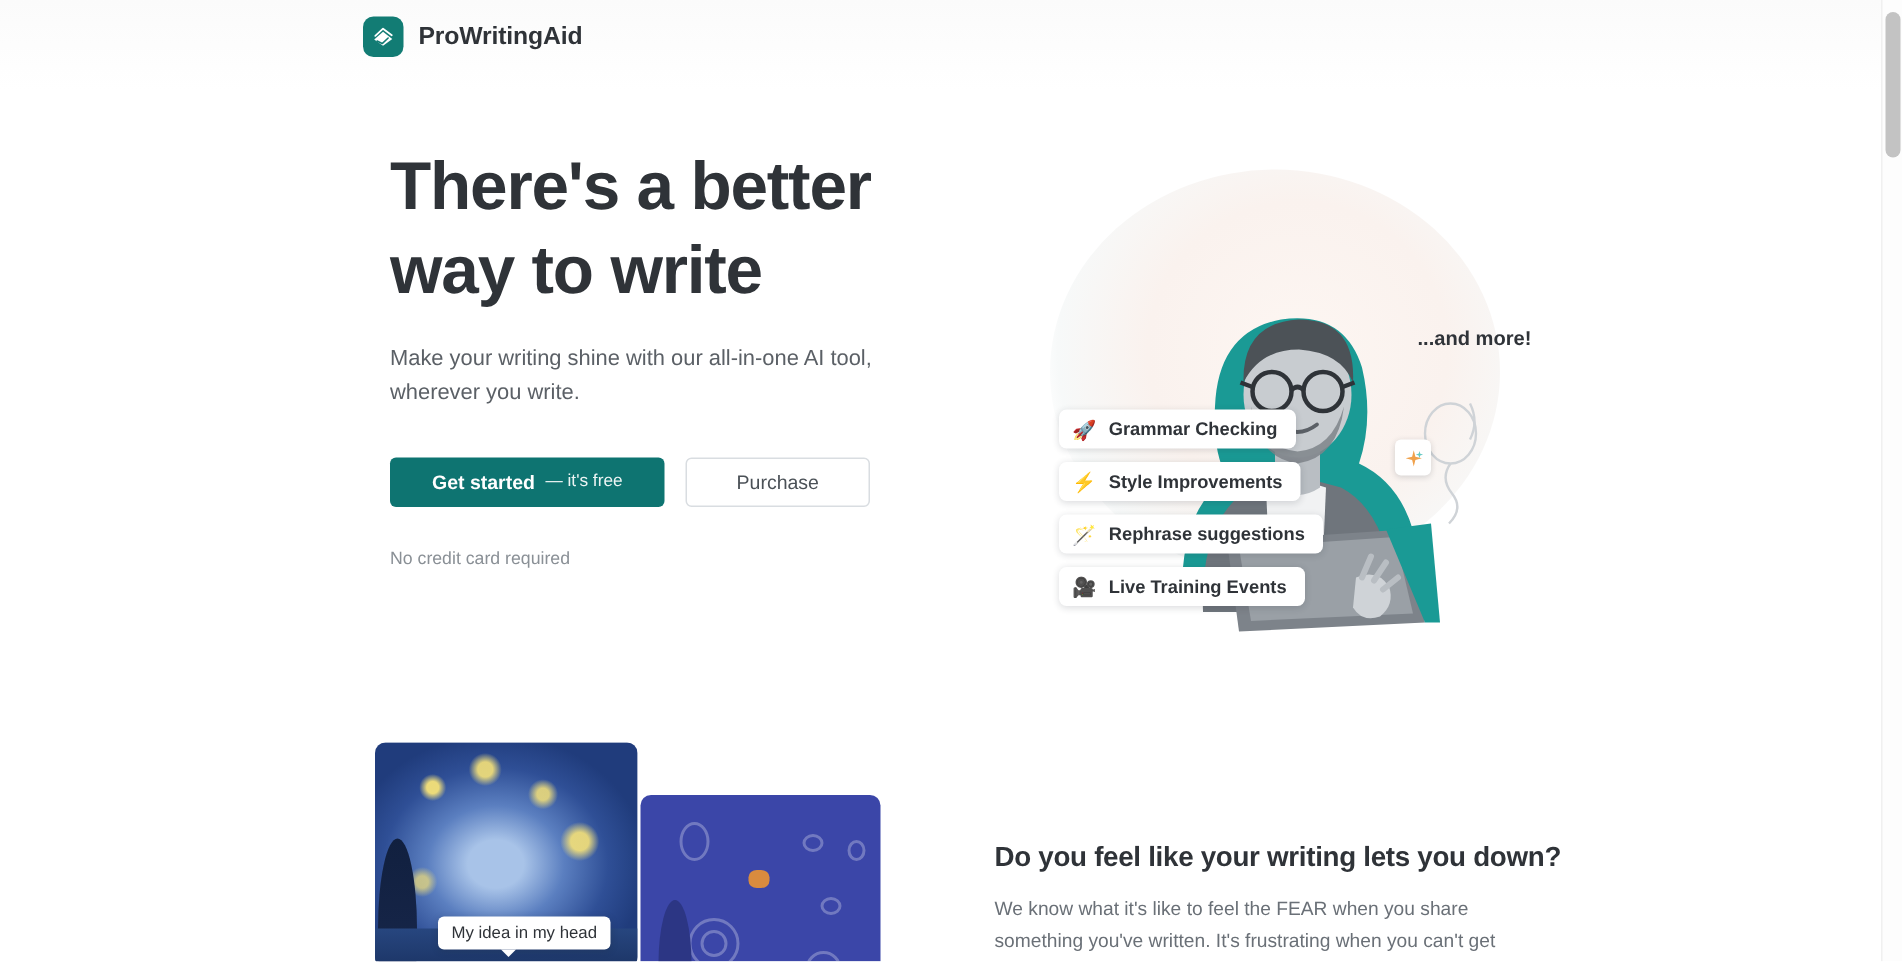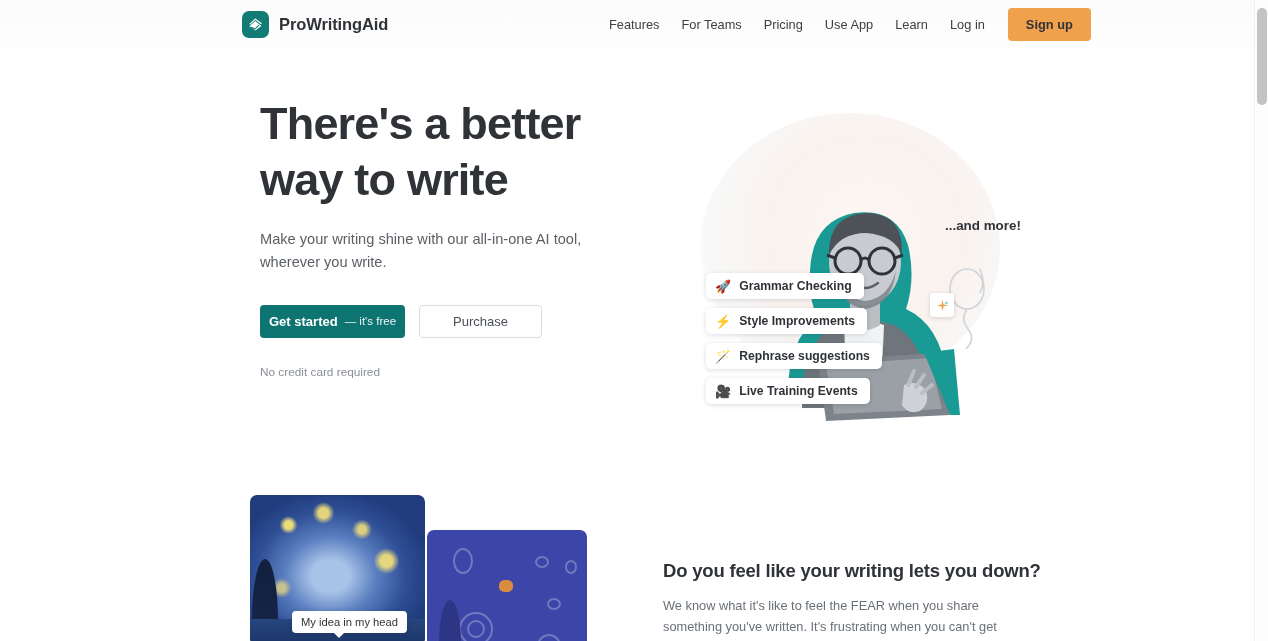--- a/index.html
+++ b/index.html
@@ -153,21 +153,21 @@
     margin-top: 31px;
     display: flex;
     align-items: center;
     gap: 14px;
   }
   .btn-primary {
     background: #0E7471;
     color: #ffffff;
     border: none;
     border-radius: 4px;
-    padding: 0 9px;
+    padding: 0 28px;
     height: 33px;
     font-size: 13px;
     font-weight: 700;
     cursor: pointer;
     font-family: inherit;
     display: inline-flex;
     align-items: center;
     white-space: nowrap;
   }
   .btn-primary .free-note {
@@ -392,29 +392,20 @@
         <span class="brand-logo">
           <svg width="17" height="17" viewBox="0 0 24 24" aria-hidden="true">
             <path d="M3.5 14.5 L11.8 7.2 L20.5 14.2 L11.8 20.4 Z" fill="#ffffff"></path>
             <path d="M4.5 11.2 L11.8 4.4 L20.0 10.6" fill="none" stroke="#ffffff" stroke-width="1.7" stroke-linecap="round" stroke-linejoin="round"></path>
             <path d="M6.2 16.0 L11.0 18.4 L16.6 13.2" fill="none" stroke="#127C74" stroke-width="1.5" stroke-linecap="round" stroke-linejoin="round"></path>
           </svg>
         </span>
         <span class="brand-name">ProWritingAid</span>
       </div>
 
-      <nav class="nav">
-        <a class="nav-link">Features</a>
-        <a class="nav-link">For Teams</a>
-        <a class="nav-link">Pricing</a>
-        <a class="nav-link">Use App</a>
-        <a class="nav-link">Learn</a>
-        <a class="nav-link">Log in</a>
-        <button class="signup-btn">Sign up</button>
-      </nav>
 
     </div>
 
     <section class="hero">
 
       <div class="hero-copy">
         <h1 class="hero-title">
           <span>There's a better</span><br>
           <span>way to write</span>
         </h1>

